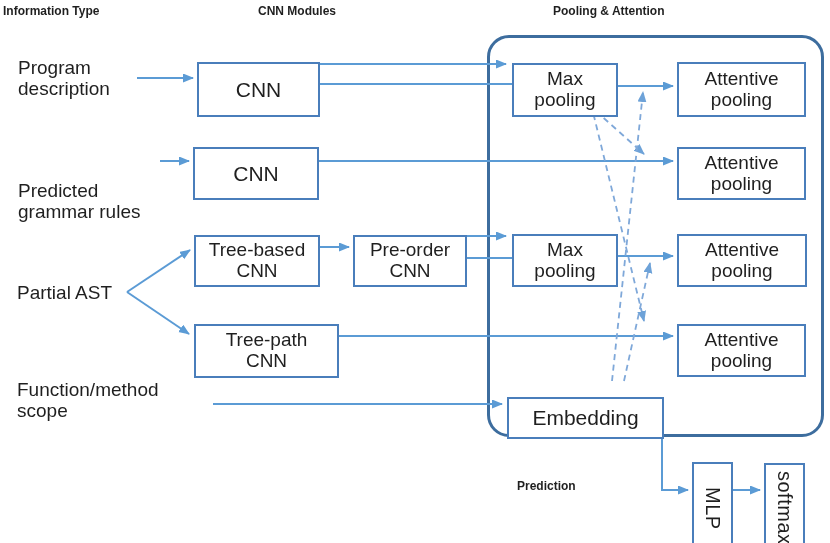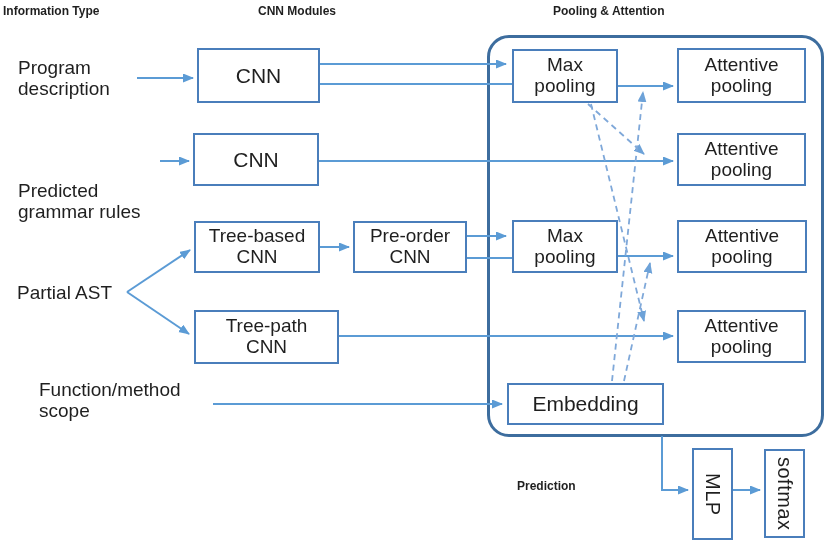--- a/index.html
+++ b/index.html
@@ -22,21 +22,21 @@
     border:3px solid var(--container-border);border-radius:22px;
     box-sizing:border-box;background:transparent;z-index:1;
   }
 
   svg.wires{position:absolute;left:0;top:0;z-index:2;}
 
   .box{
     position:absolute;box-sizing:border-box;
     border:2px solid var(--box-border);background:#fff;
     display:flex;flex-direction:column;align-items:center;justify-content:center;
-    text-align:center;font-size:19px;line-height:1.1;z-index:3;
+    text-align:center;font-size:19px;line-height:1.1;z-index:3;margin-top:14px;
   }
   .box.big{font-size:21px;}
   .box span{display:block;}
   .vbox span{writing-mode:vertical-rl;letter-spacing:0.5px;font-size:20px;}
 </style>
 </head>
 <body>
 
 <div class="canvas">
 
@@ -92,21 +92,21 @@
     <span>Program</span>
     <span>description</span>
   </div>
   <div class="lbl" style="left:18px;top:138px;margin-top:42px;">
     <span>Predicted</span>
     <span>grammar rules</span>
   </div>
   <div class="lbl" style="left:17px;top:282px;">
     <span>Partial AST</span>
   </div>
-  <div class="lbl" style="left:17px;top:379px;margin-left:22px;">
+  <div class="lbl" style="left:17px;top:379px;">
     <span>Function/method</span>
     <span>scope</span>
   </div>
 
   <div class="box big" style="left:197px;top:48px;width:123px;height:55px;">
     <span>CNN</span>
   </div>
   <div class="box big" style="left:193px;top:133px;width:126px;height:53px;">
     <span>CNN</span>
   </div>

